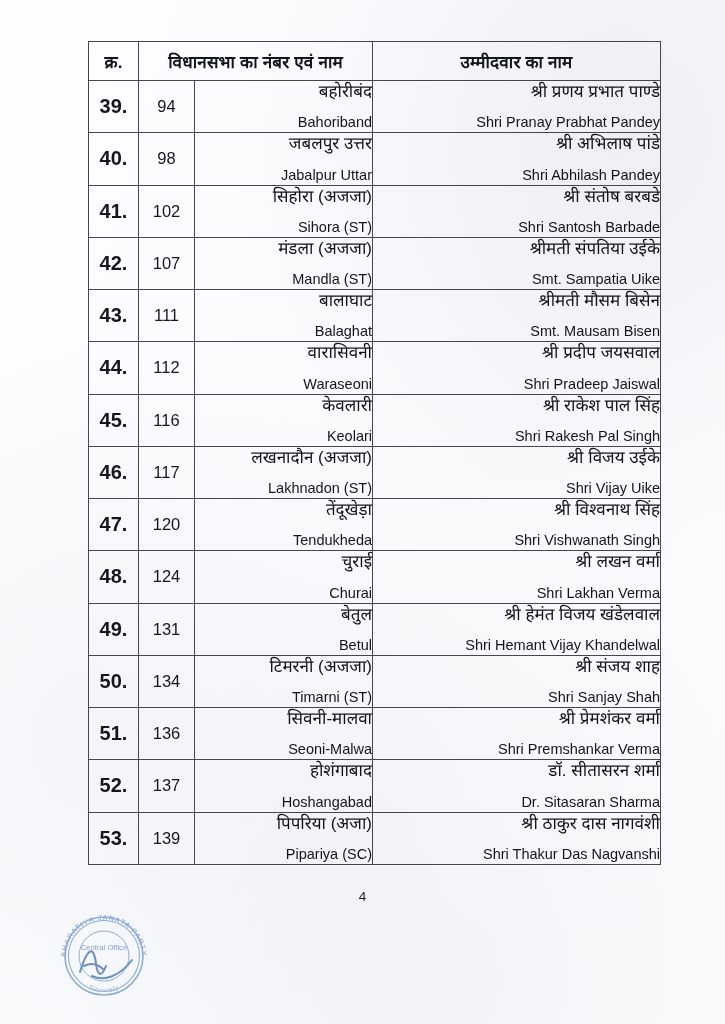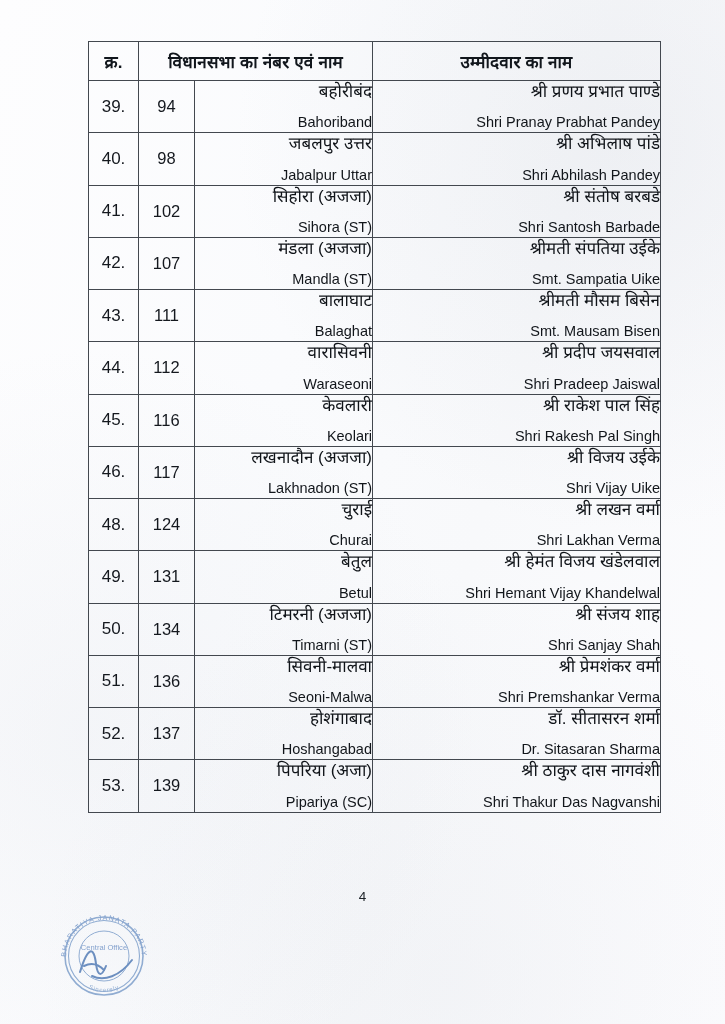--- a/index.html
+++ b/index.html
@@ -74,22 +74,23 @@
   }
   th.h-sno   { font-size: 17px; }
   th.h-const { font-size: 17px; margin-left: 36px; }
   th.h-cand  { font-size: 17px; }
 
   
   tbody tr { height: 50px; }
 
   td.sno {
     text-align: center;
-    font-size: 17px;
+    font-size: 20px;
     color: #14181e;
+    font-weight: bold;
   }
   td.num {
     text-align: center;
     font-size: 16.5px;
     color: #14181e;
   }
   td.const, td.cand {
     padding: 4px 0 4px 10px;
     text-align: right;
   }
@@ -243,20 +244,32 @@
           <tr>
             <td class="sno">46.</td>
             <td class="num">117</td>
             <td class="const">
               <span class="hi">लखनादौन (अजजा)</span>
               <span class="en">Lakhnadon (ST)</span>
             </td>
             <td class="cand">
               <span class="hi">श्री विजय उईके</span>
               <span class="en">Shri Vijay Uike</span>
+            </td>
+          </tr>
+          <tr>
+            <td class="sno">47.</td>
+            <td class="num">120</td>
+            <td class="const">
+              <span class="hi">तेंदूखेड़ा</span>
+              <span class="en">Tendukheda</span>
+            </td>
+            <td class="cand">
+              <span class="hi">श्री विश्वनाथ सिंह</span>
+              <span class="en">Shri Vishwanath Singh</span>
             </td>
           </tr>
           <tr>
             <td class="sno">48.</td>
             <td class="num">124</td>
             <td class="const">
               <span class="hi">चुराई</span>
               <span class="en">Churai</span>
             </td>
             <td class="cand">

